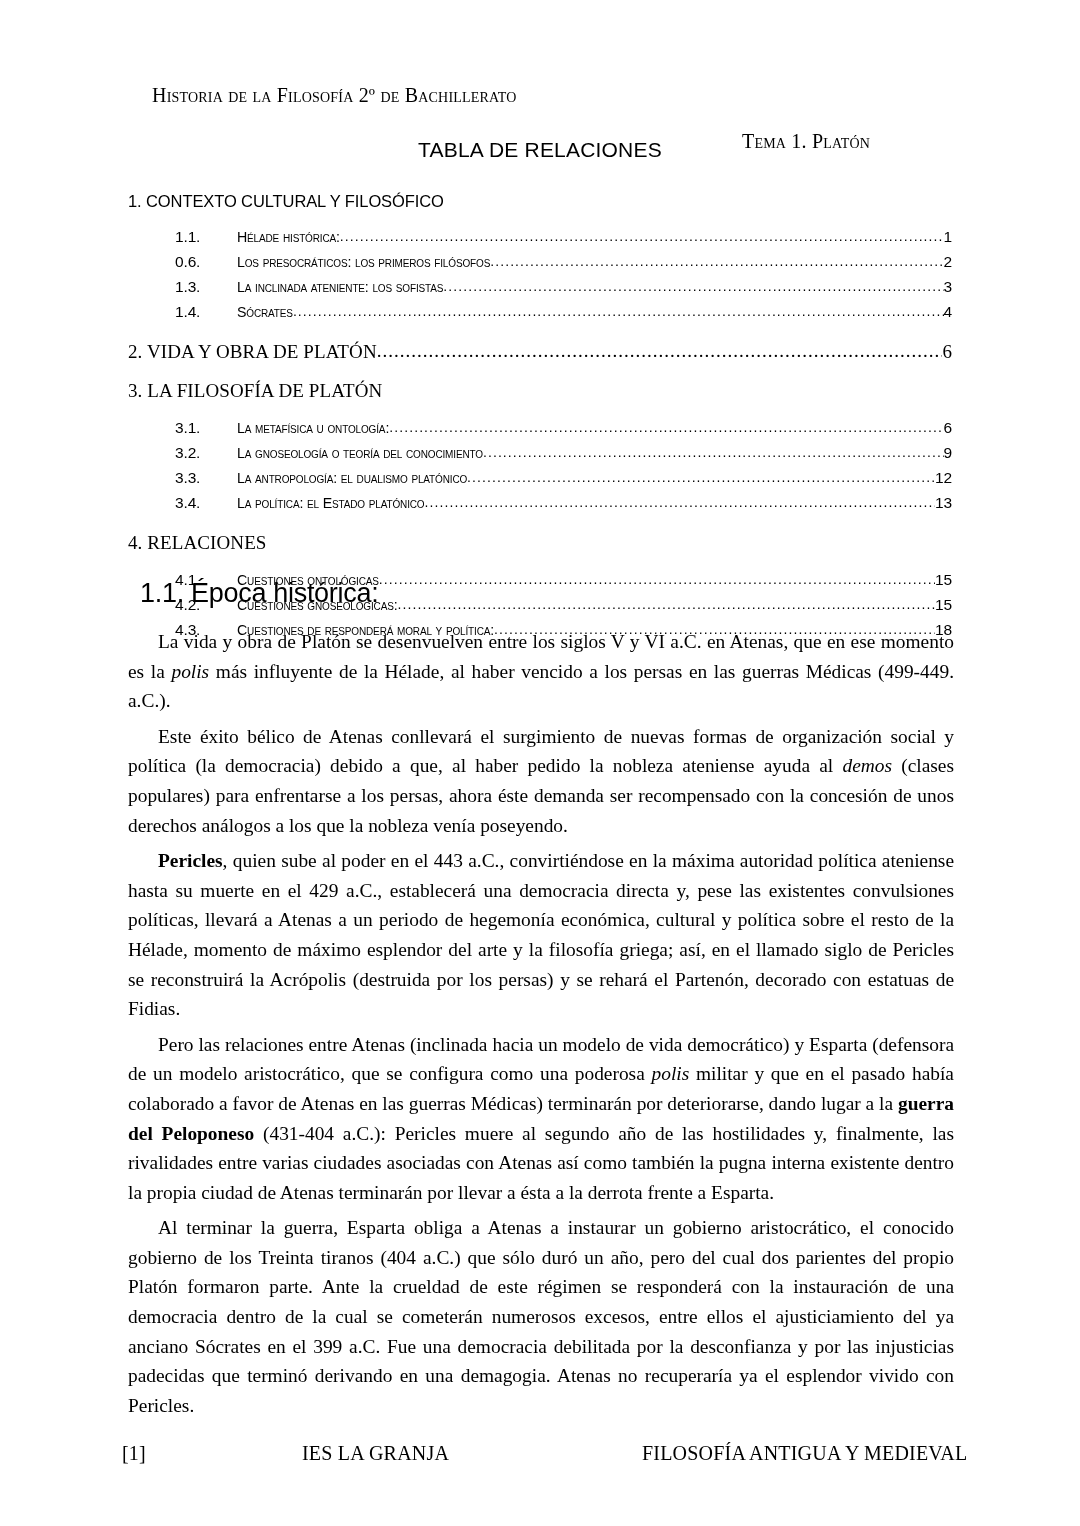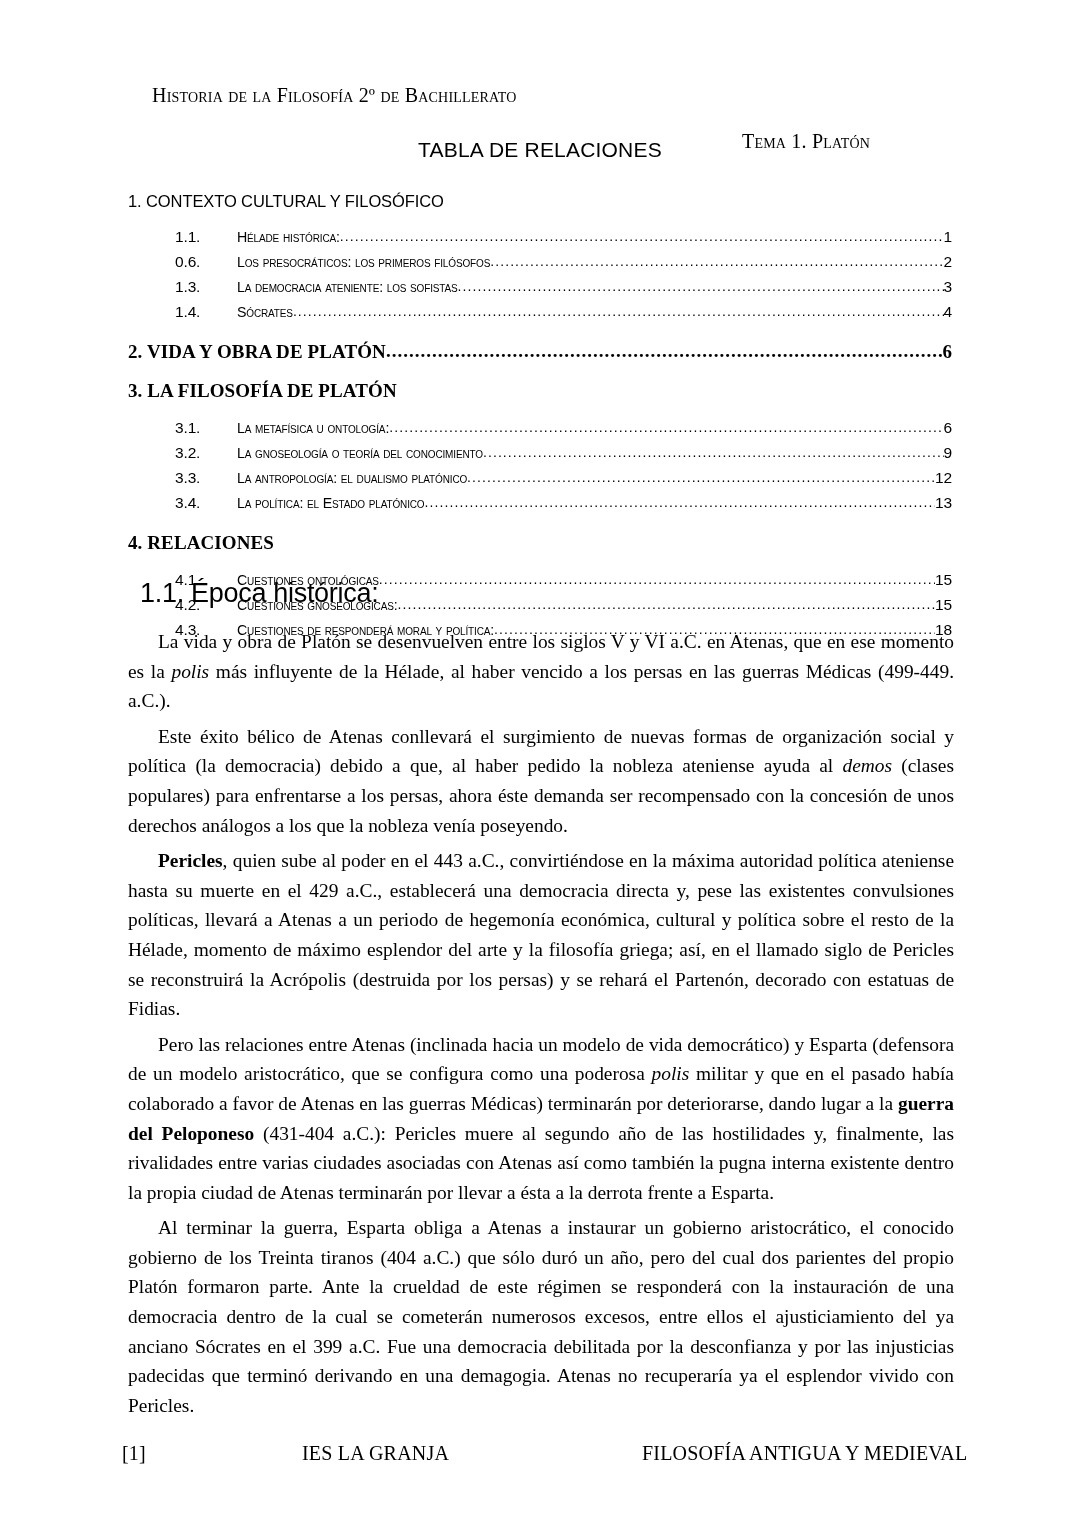--- a/index.html
+++ b/index.html
@@ -63,21 +63,20 @@
     font-family: "Liberation Sans", sans-serif;
     font-size: 16.5px;
     letter-spacing: -0.1px;
     margin: 0 0 6px 0;
     white-space: nowrap;
   }
   .toc-l1.serif {
     font-family: "Liberation Serif", serif;
     font-size: 19px;
     letter-spacing: 0.1px;
-    font-weight: bold;
   }
 
   .toc-l1-leader {
     display: flex;
     align-items: baseline;
     width: 824px;
   }
   .toc-l1-leader .lbl { flex: 0 0 auto; }
   .toc-l1-leader .dots {
     flex: 1 1 auto;
@@ -201,21 +200,21 @@
           <span class="pg">1</span>
         </div>
         <div class="toc-row">
           <span class="num">0.6.</span>
           <span class="title">Los presocráticos: los primeros filósofos</span>
           <span class="dots">...................................................................................................................................................................................................................................................................</span>
           <span class="pg">2</span>
         </div>
         <div class="toc-row">
           <span class="num">1.3.</span>
-          <span class="title">La democracia ateniente: los sofistas</span>
+          <span class="title">La inclinada ateniente: los sofistas</span>
           <span class="dots">...................................................................................................................................................................................................................................................................</span>
           <span class="pg">3</span>
         </div>
         <div class="toc-row">
           <span class="num">1.4.</span>
           <span class="title">Sócrates</span>
           <span class="dots">...................................................................................................................................................................................................................................................................</span>
           <span class="pg">4</span>
         </div>
         <div class="toc-gap-b"></div>

